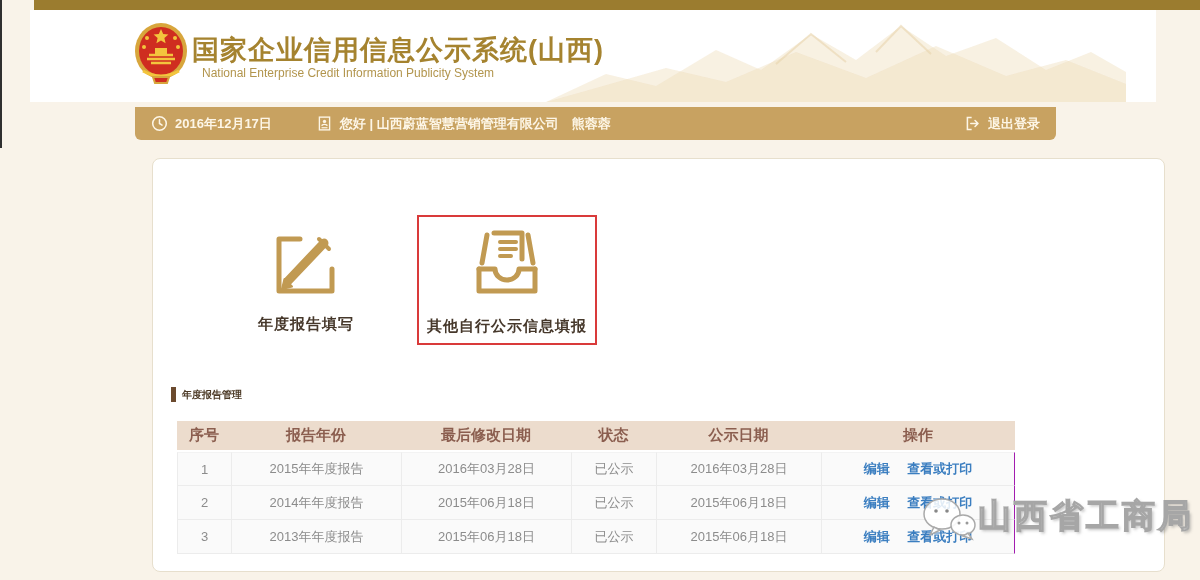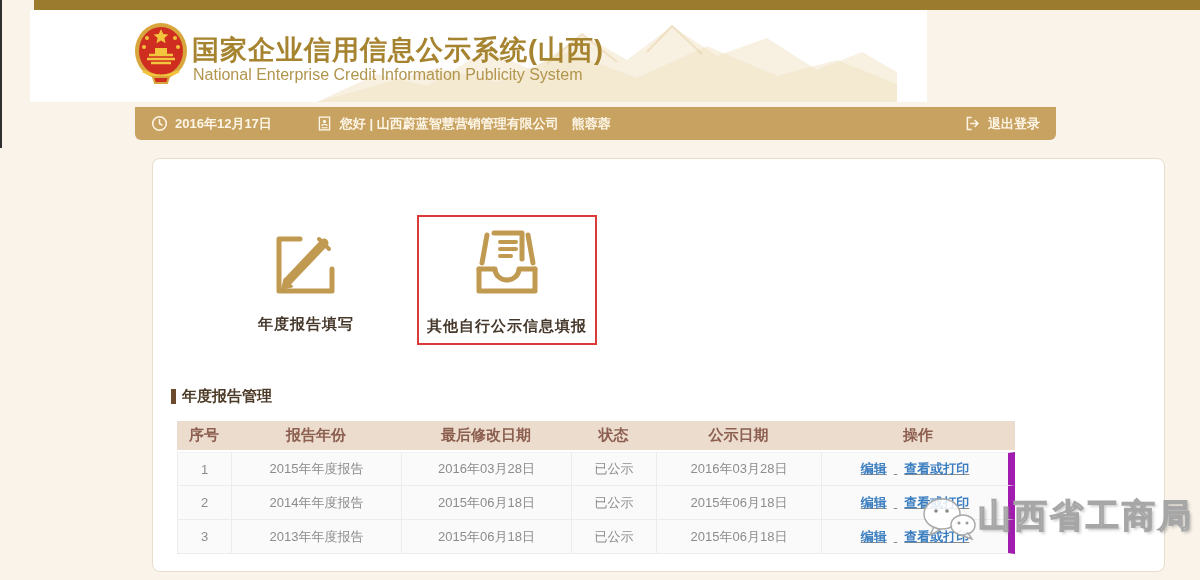--- a/index.html
+++ b/index.html
@@ -4,25 +4,25 @@
 <style>
   * { margin:0; padding:0; box-sizing:border-box; }
   html,body { width:1200px; height:580px; overflow:hidden; }
   body { font-family:"Liberation Sans","DejaVu Sans",sans-serif; background:#f9f3e9; }
   .stage { position:relative; width:1200px; height:580px; background:#f9f3e9; overflow:hidden; }
 
   .edge-line { position:absolute; left:0; top:0; width:2px; height:148px; background:#2f2f2f; }
   .topbar { position:absolute; left:34px; top:0; width:1166px; height:10px; background:#9b7c2f; }
 
   
-  .header { position:absolute; left:30px; top:10px; width:897px; height:92px; background:#ffffff; overflow:hidden; }
+  .header { position:absolute; left:30px; top:10px; width:1126px; height:92px; background:#ffffff; overflow:hidden; }
   .mountains { position:absolute; right:30px; bottom:0; width:580px; height:90px; opacity:.9; }
   .emblem { position:absolute; left:103px; top:11px; width:56px; height:68px; }
   .site-title { position:absolute; left:162px; top:22px; font-size:27px; font-weight:bold; color:#a5832f; letter-spacing:1px; }
-  .site-subtitle { position:absolute; left:163px; top:56px; font-size:16px; color:#b2954d; }
+  .site-subtitle { position:absolute; left:172px; top:56px; font-size:12px; color:#b2954d; }
 
   
   .userbar { position:absolute; left:135px; top:107px; width:921px; height:33px; background:#c8a261;
              border-radius:0 0 6px 6px; display:flex; align-items:center; color:#fdf6e7;
              font-size:13px; font-weight:bold; padding:12px 16px; }
   .userbar .seg { display:flex; align-items:center; gap:7px; }
   .userbar .date-seg { margin-right:44px; }
   .userbar .spacer { flex:1; }
   .ubicon { width:17px; height:17px; flex:0 0 auto; }
   .logout { display:flex; align-items:center; gap:7px; cursor:pointer; }
@@ -37,30 +37,30 @@
   .action .label { margin-top:12px; font-size:15px; font-weight:bold; color:#46382b; letter-spacing:1px; }
   .action.a1 { left:63px; }
   .action.a2 { left:264px; border:2px solid #d93a3a; }
   .action.a2 .icon-wrap { padding-top:6px; }
   .action.a3 { left:458px; }
   .action.a4 { left:640px; }
   .gold-icon { stroke:#c19a52; fill:none; stroke-width:5; stroke-linecap:round; stroke-linejoin:round; }
 
   
   .section-title { position:absolute; left:18px; top:228px; display:flex; align-items:center; gap:6px;
-                   font-size:15px; font-weight:bold; color:#4c3a26; }
+                   font-size:10px; font-weight:bold; color:#4c3a26; }
   .section-title .bar { width:5px; height:15px; background:#6b4a2e; }
 
   
   .report-table { position:absolute; left:24px; top:262px; width:838px; border-collapse:separate; border-spacing:0; }
   .report-table th { background:#ecdccd; color:#8b5e4f; font-size:15px; font-weight:bold; height:31px;
                      border-bottom:2px solid #ffffff;margin-left:32px; }
   .report-table td { background:#fafafa; color:#8c8c8c; font-size:13px; height:34px; text-align:center;
                      border-bottom:1px solid #ececec; border-left:1px solid #ececec; }
-  .report-table td:last-child { border-right:7px solid #a21caf;text-decoration:underline; }
+  .report-table td:last-child { border-right:1px solid #a21caf; }
   .report-table tbody tr:first-child td { border-top:1px solid #f3f3f3; }
   .link { color:#3b7ec0; font-weight:bold; margin:0 7px; cursor:pointer; text-decoration:none; }
 
   
   .watermark { position:absolute; left:920px; top:494px; width:280px; height:70px; z-index:10;
                display:flex; align-items:flex-start; pointer-events:none; }
   .wm-text { font-size:33px; font-weight:bold; letter-spacing:3px; color:#f7f7f7;
              -webkit-text-stroke:1.2px #a6a6a6; text-shadow:2px 2px 3px rgba(120,120,120,.45); white-space:nowrap; }
 </style>
 </head>

